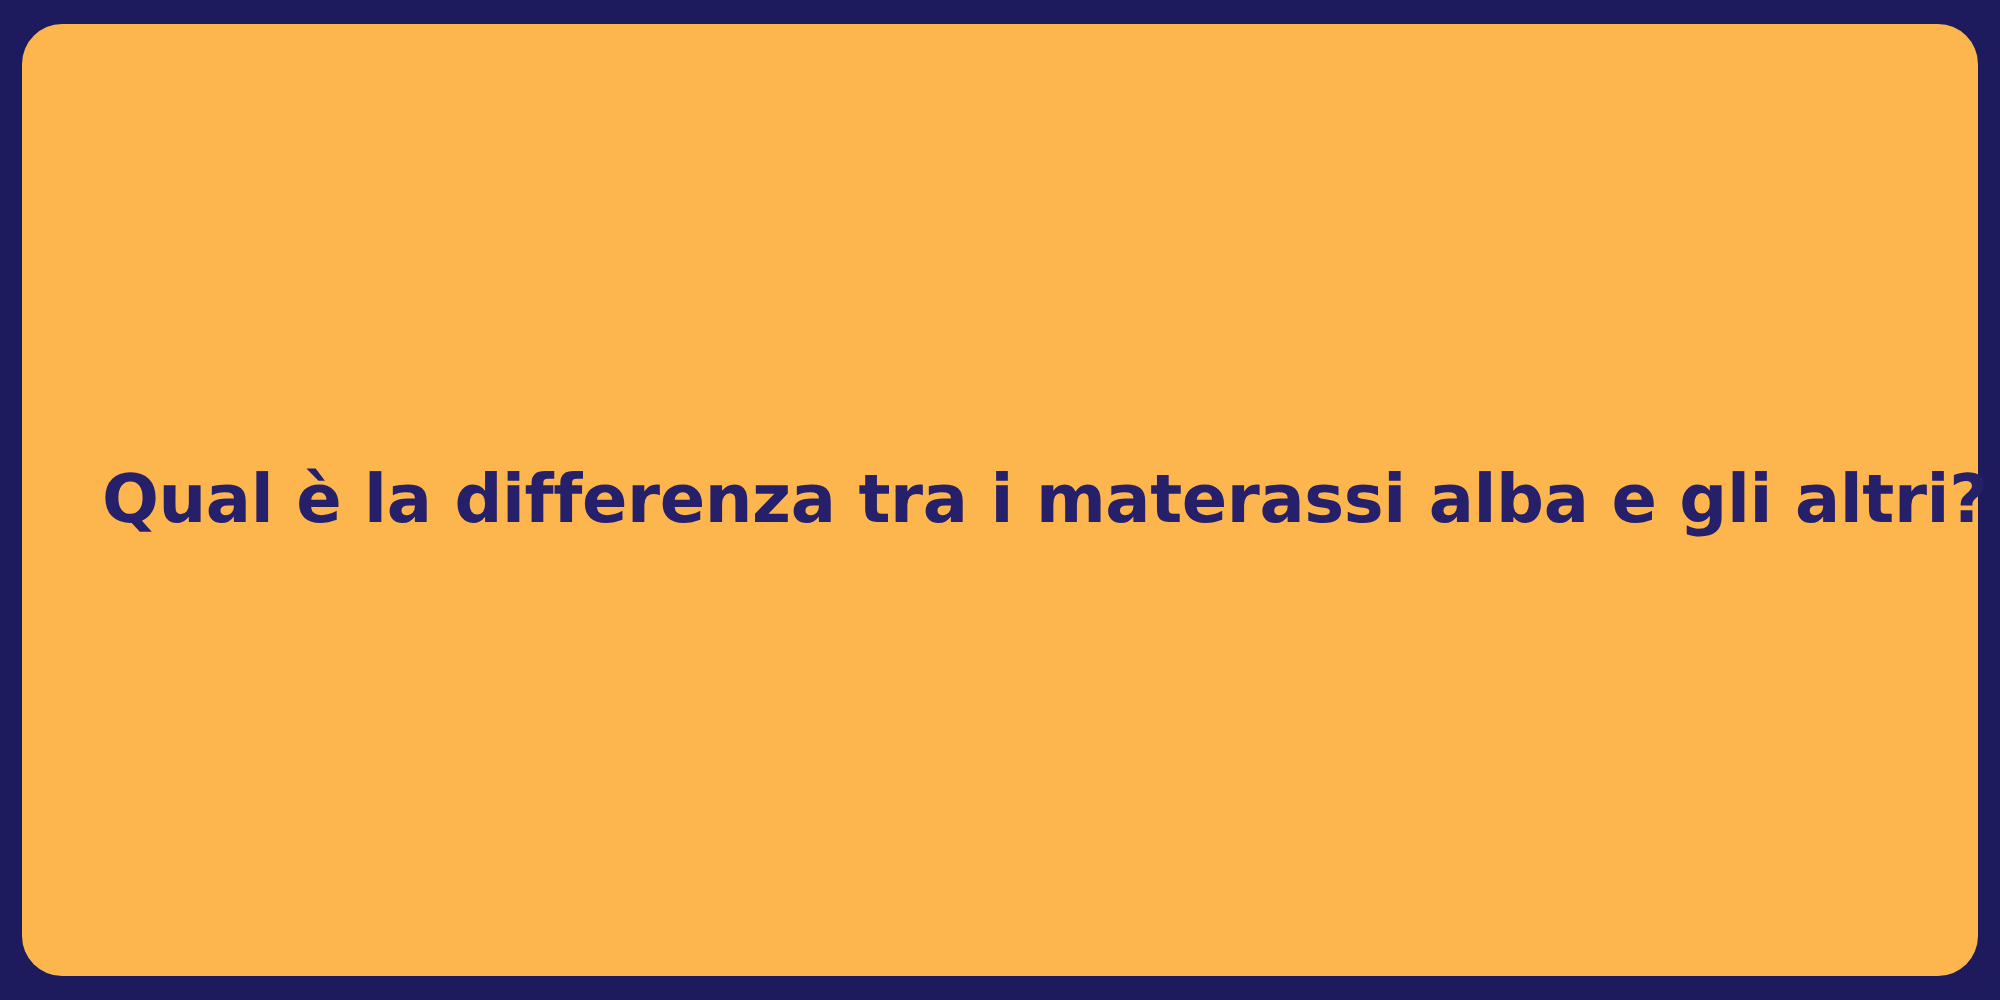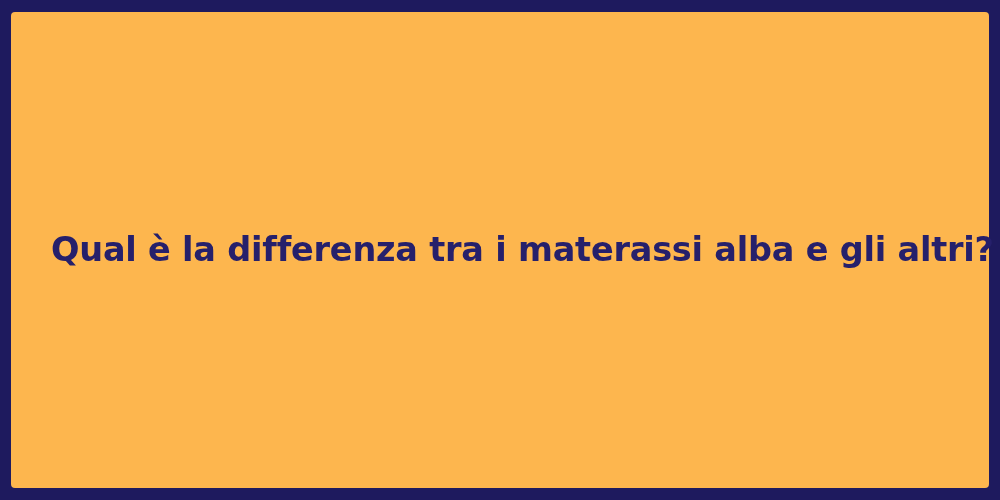--- a/index.html
+++ b/index.html
@@ -27,21 +27,21 @@
     background: #1E1A5E;
     box-sizing: border-box;
     padding: 12px 11px;
   }
 
   .card-panel {
     position: relative;
     width: 100%;
     height: 100%;
     background: #FDB64E;
-    border-radius: 4px;
+    border-radius: 20px;
     box-sizing: border-box;
     display: flex;
     align-items: center;
     justify-content: center;
   }
 
   .question-wrap {
     width: 100%;
     padding: 0 40px;
     box-sizing: border-box;

